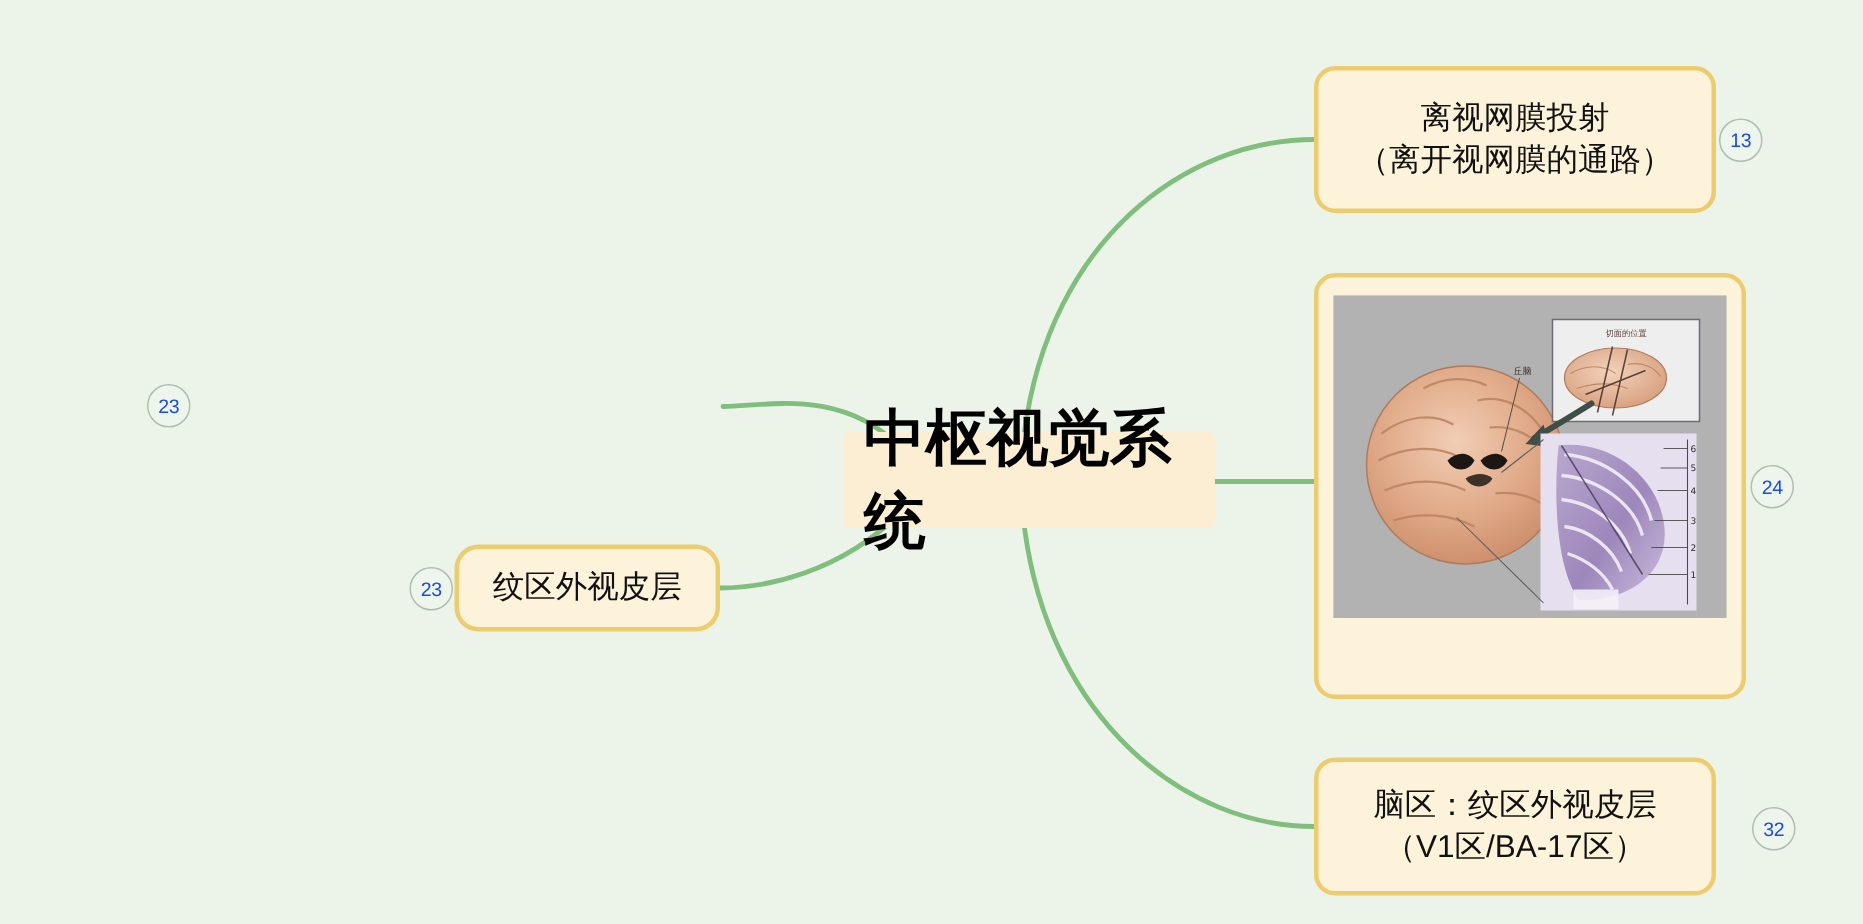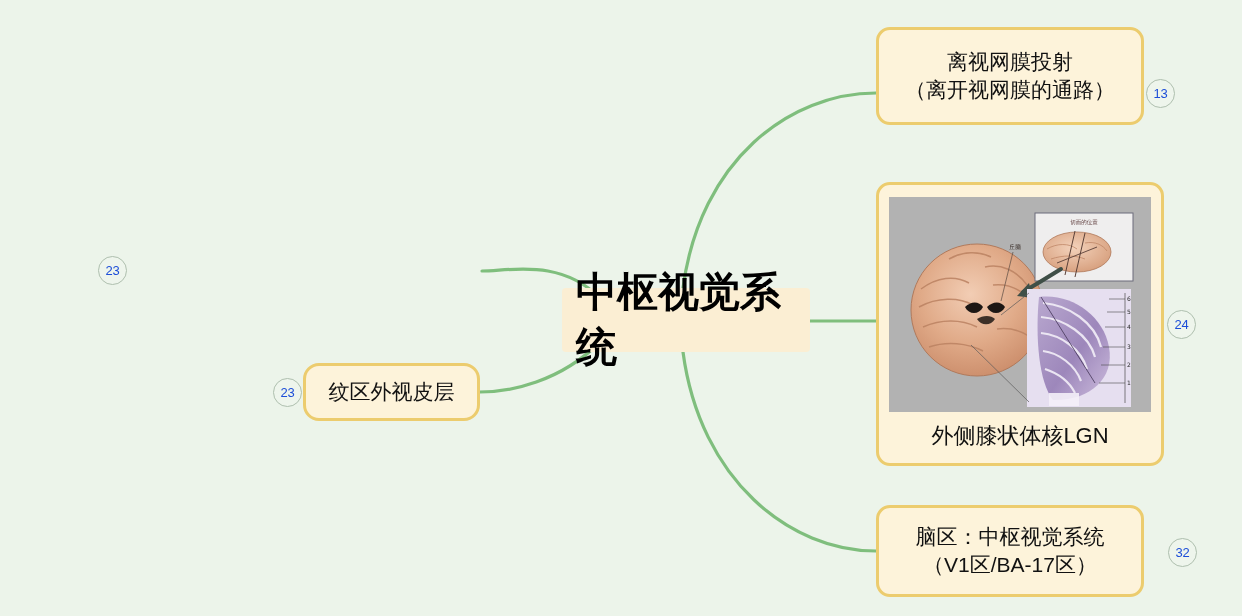--- a/index.html
+++ b/index.html
@@ -68,21 +68,21 @@
     color: #1d4ed8;
     font-size: 13px;
     display: flex;
     align-items: center;
     justify-content: center;
     letter-spacing: -0.3px;
   }
 
   
   #node-retinofugal {
-    left: 876px; top: 27px; width: 268px; height: 98px;
+    left: 876px; top: 44px; width: 268px; height: 98px;
     font-size: 21px;
   }
   #node-striate-physio {
     left: 124px; top: 228px; width: 358px; height: 86px;
     font-size: 21px;
   }
   #node-extrastriate {
     left: 303px; top: 363px; width: 177px; height: 58px;
     font-size: 21px;
     border-radius: 16px;
@@ -254,23 +254,22 @@
           </g>
           <line x1="236" y1="96" x2="236" y2="206" stroke="#4a4a4a" stroke-width="0.7"></line>
         </g>
 
         <g stroke="#5a5a5a" stroke-width="0.7" fill="none">
           <path d="M112,118 L140,96"></path>
           <path d="M82,148 L140,205"></path>
         </g>
       </svg>
     </div>
-    <div class="lgn-caption">外侧膝状体核LGN</div>
   </div>
   <div class="badge" id="badge-24">24</div>
 
   <div class="node" id="node-brain-anatomy">
-    <span class="node-text">脑区：中枢视觉系统
+    <span class="node-text">脑区：纹区外视皮层
 （V1区/BA-17区）</span>
   </div>
   <div class="badge" id="badge-32">32</div>
 
 </div>
 
 </body></html>

